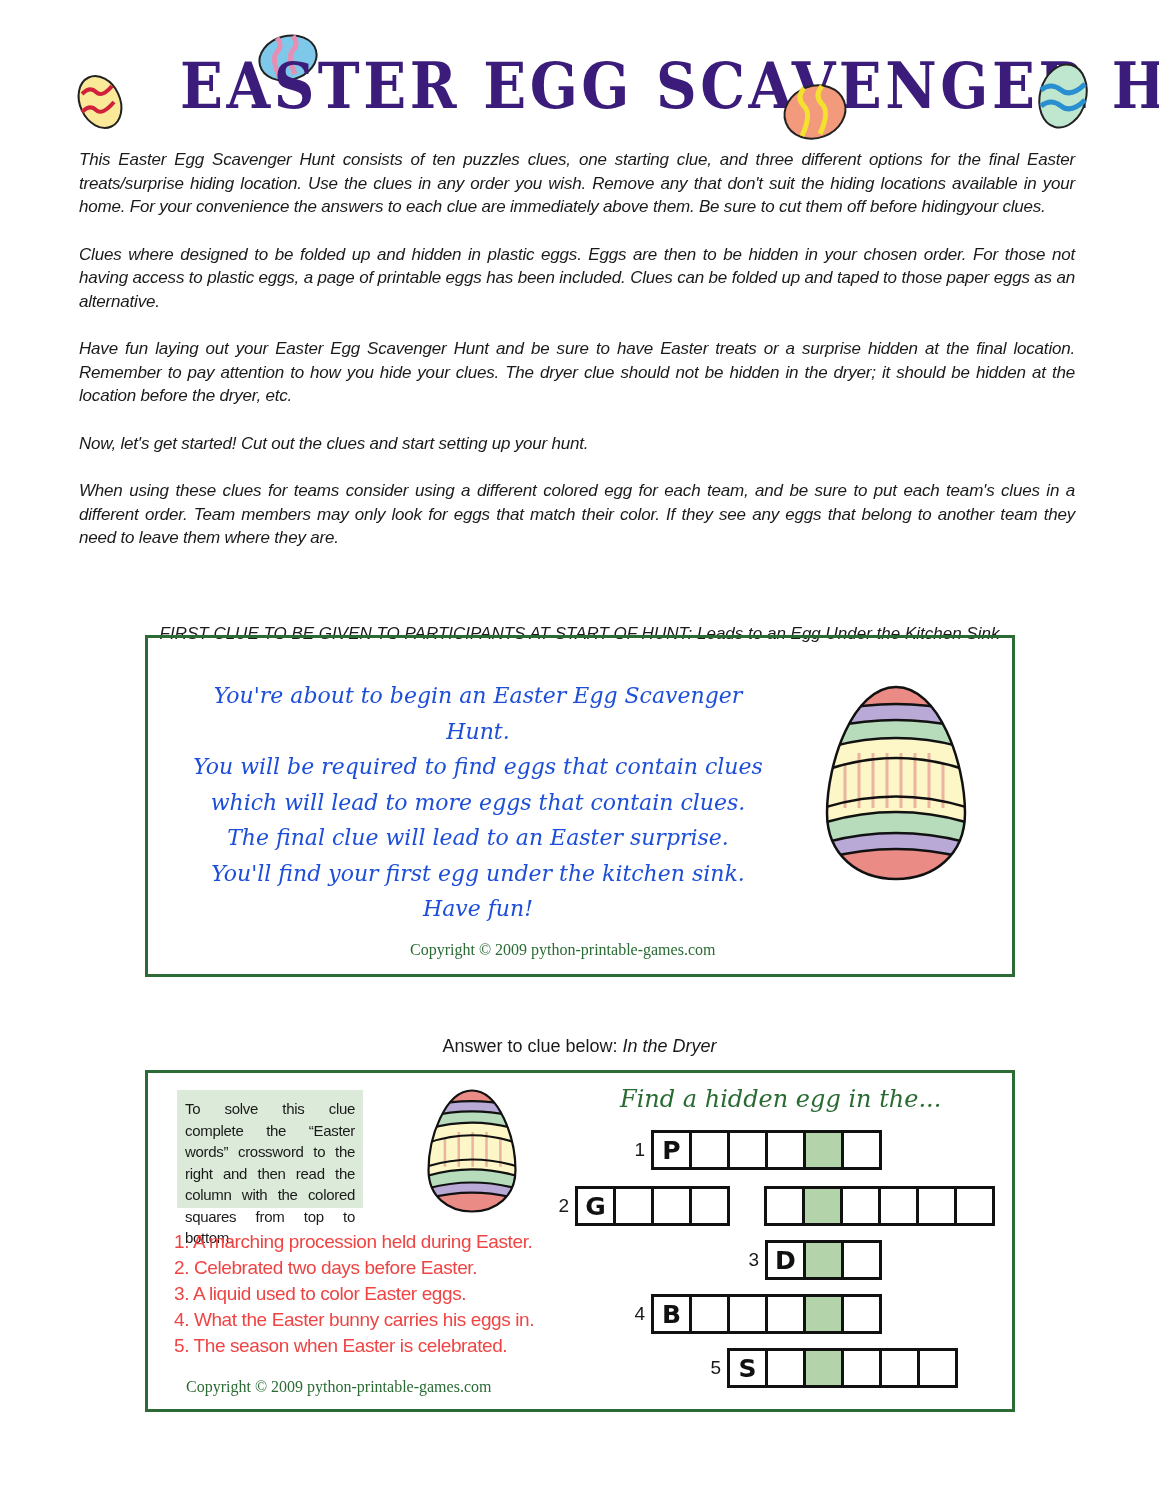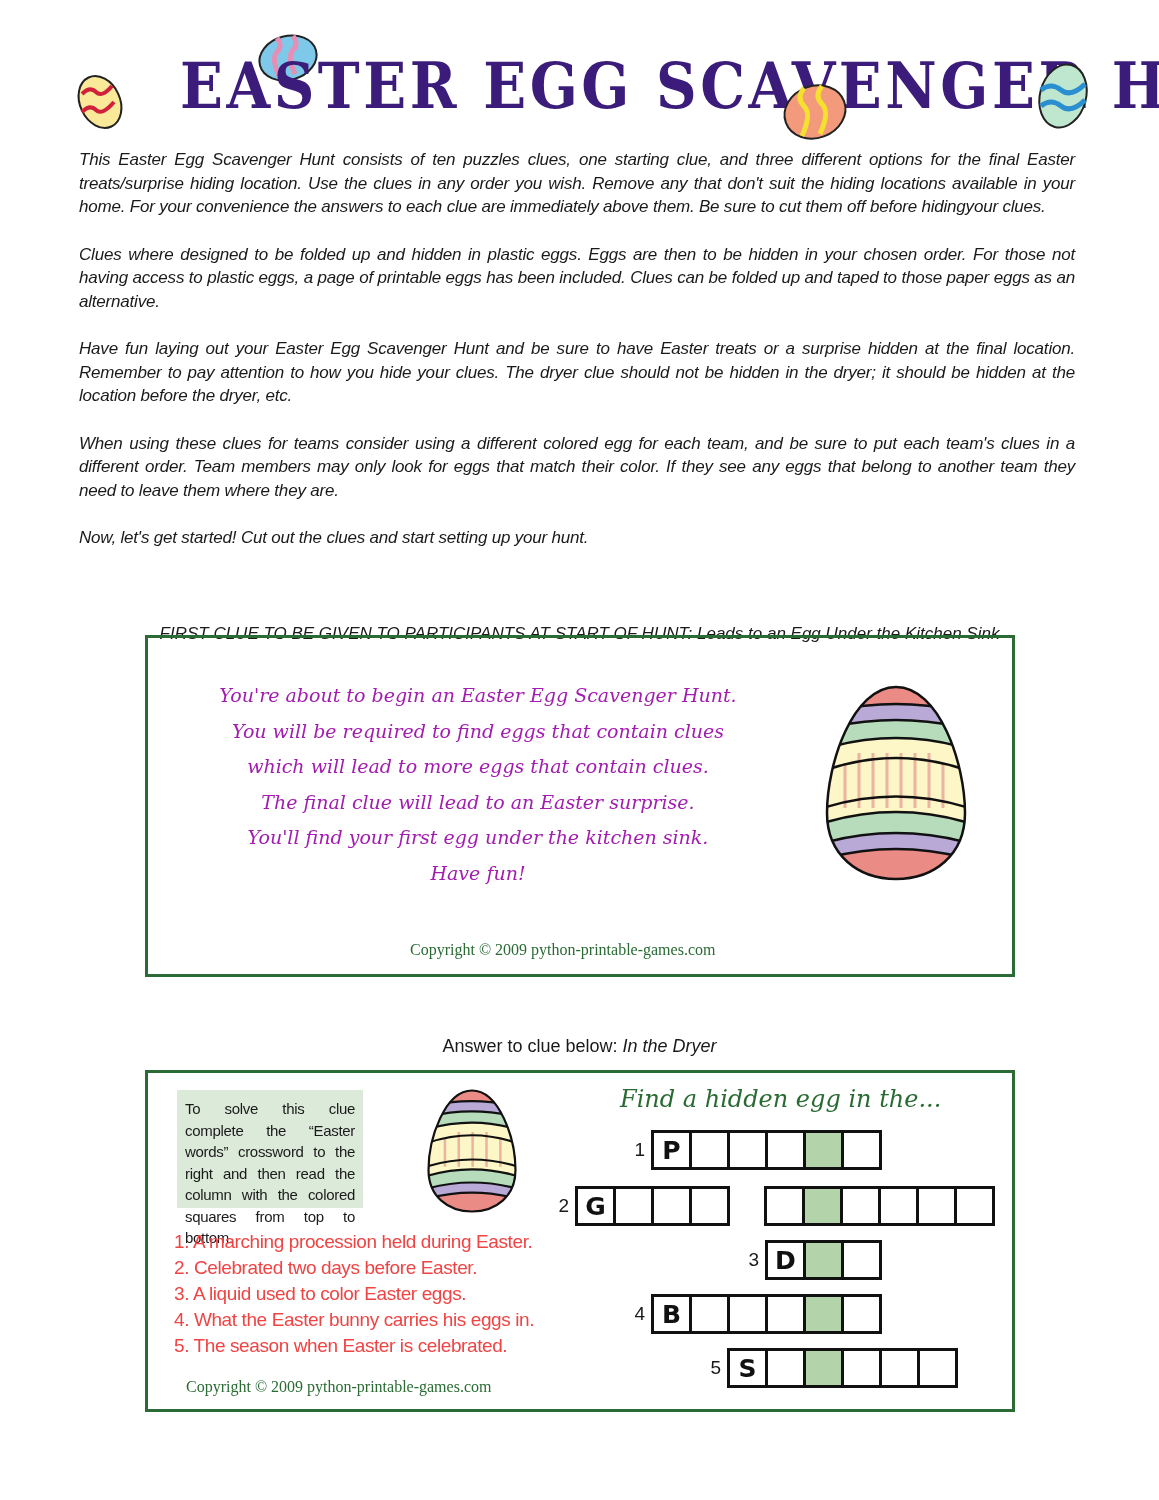--- a/index.html
+++ b/index.html
@@ -11,21 +11,21 @@
   .title-text { position:absolute; left:120px; top:18px; font-family:"DejaVu Serif", serif; font-size:64px; color:#3b1c7a; letter-spacing:4px; font-weight:bold; white-space:nowrap; transform:scaleX(0.88); transform-origin:left top; }
   .egg-deco { position:absolute; }
 
   
   .intro { left:79px; top:148px; width:996px; font-size:17px; line-height:23.5px; color:#1a1a1a; letter-spacing:-0.2px;font-style:italic; }
   .intro p { margin:0 0 24px 0; text-align:justify; }
 
   
   .clue1-header { left:0; top:597px; width:1159px; text-align:center; font-size:17px; font-style:italic; color:#1a1a1a;margin-top:27px; }
   .clue1-box { left:145px; top:635px; width:864px; height:336px; border:3px solid #2c6b35; }
-  .script-lines { position:absolute; left:40px; top:40px; width:580px; text-align:center; font-family:"DejaVu Serif", serif; font-style:italic; font-size:19px; color:#a21caf; line-height:35.5px; }
+  .script-lines { position:absolute; left:40px; top:40px; width:580px; text-align:center; font-family:"DejaVu Serif", serif; font-style:italic; font-size:22px; color:#1d4ed8; line-height:35.5px; }
   .copyright { font-family:"Liberation Serif", serif; color:#2a6b34; font-size:16px; }
   .clue1-copy { position:absolute; left:262px; top:303px; }
   .clue1-egg { position:absolute; left:675px; top:45px; }
 
   
   .clue2-header { left:0; top:1036px; width:1159px; text-align:center; font-size:18px; color:#1a1a1a; }
   .clue2-header em { font-style:italic; }
   .clue2-box { left:145px; top:1070px; width:864px; height:336px; border:3px solid #2c6b35; }
   .instr { position:absolute; left:29px; top:17px; width:186px; height:118px; background:#dcebd9; padding:8px 8px 0 8px; box-sizing:border-box; font-size:15px; line-height:21.5px; color:#1a1a1a; text-align:justify; letter-spacing:-0.3px; }
   .clue2-egg { position:absolute; left:278px; top:14px; }
@@ -64,22 +64,22 @@
     <ellipse cx="28" cy="36" rx="23" ry="32" transform="rotate(15 28 36)" fill="#bfe6cf" stroke="#222" stroke-width="2"></ellipse>
     <path d="M6 30 q10 -8 20 0 t24 -6" stroke="#2a8fd0" stroke-width="5" fill="none"></path>
     <path d="M6 46 q10 -8 20 0 t24 -6" stroke="#2a8fd0" stroke-width="5" fill="none"></path>
   </svg>
 </div>
 
 <div class="abs intro">
   <p>This Easter Egg Scavenger Hunt consists of ten puzzles clues, one starting clue, and three different options for the final Easter treats/surprise hiding location.  Use the clues in any order you wish.   Remove any that don't suit the hiding locations available in your home.  For your convenience the answers to each clue are immediately above them.  Be sure to cut them off before hidingyour clues.</p>
   <p>Clues where designed to be folded up and hidden in plastic eggs. Eggs are then to be hidden in your chosen  order.  For those not having access to plastic eggs, a page of printable eggs has been included.  Clues can be folded up and taped to those paper eggs as an alternative.</p>
   <p>Have fun laying out your  Easter Egg Scavenger Hunt and be sure to have  Easter treats or a surprise hidden at the final location. Remember to pay attention to how you hide your clues. The dryer clue should not be hidden in the dryer; it should be hidden at the location before the dryer, etc.</p>
+  <p>Now, let's get started!  Cut out the clues and start setting up your hunt.</p>
   <p>When using these clues for teams consider using a different colored egg for each team, and  be sure to put each team's clues in a different order.   Team members may only look for eggs that match their color. If they see any eggs that belong to another team they need to leave them where they are.</p>
-  <p>Now, let's get started!  Cut out the clues and start setting up your hunt.</p>
 </div>
 
 <div class="abs clue1-header">FIRST CLUE TO BE GIVEN TO PARTICIPANTS AT START OF HUNT:  Leads to an Egg Under the Kitchen Sink</div>
 <div class="abs clue1-box">
   <div class="script-lines">
     <div>You're about to begin an Easter Egg Scavenger Hunt.</div>
     <div>You will be required to find eggs that contain clues</div>
     <div>which will lead to more eggs that contain clues.</div>
     <div>The final clue will lead to an Easter surprise.</div>
     <div>You'll find your first egg under the kitchen sink.</div>

